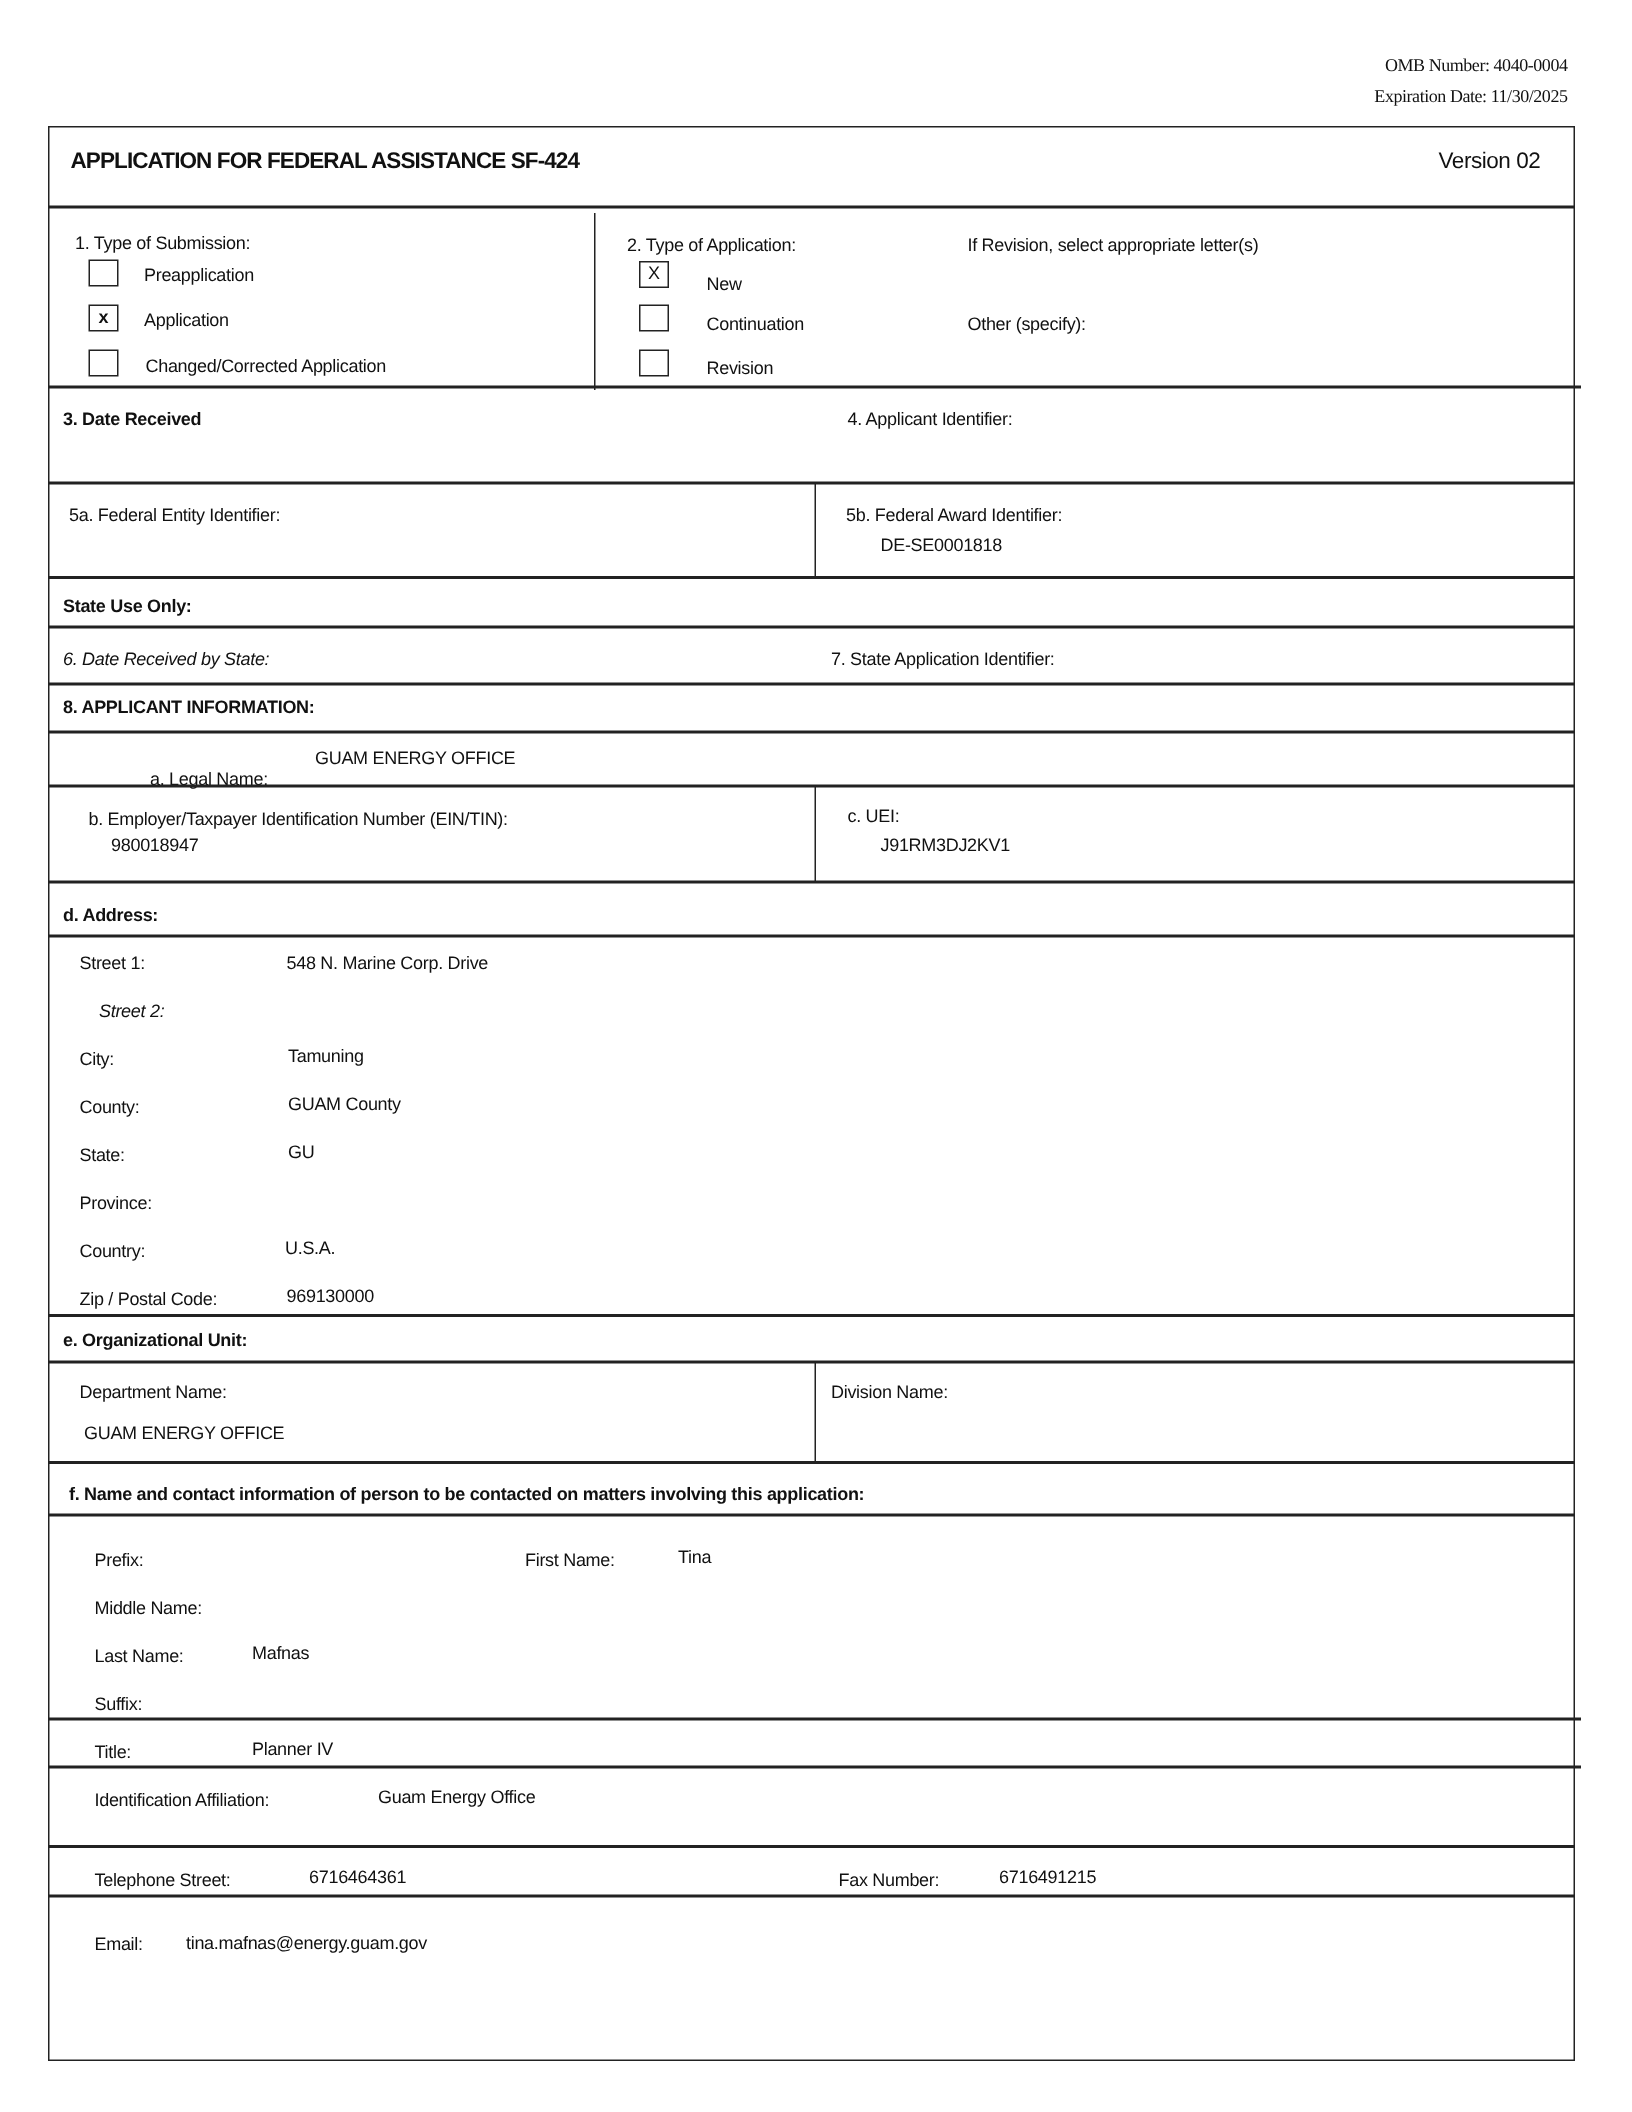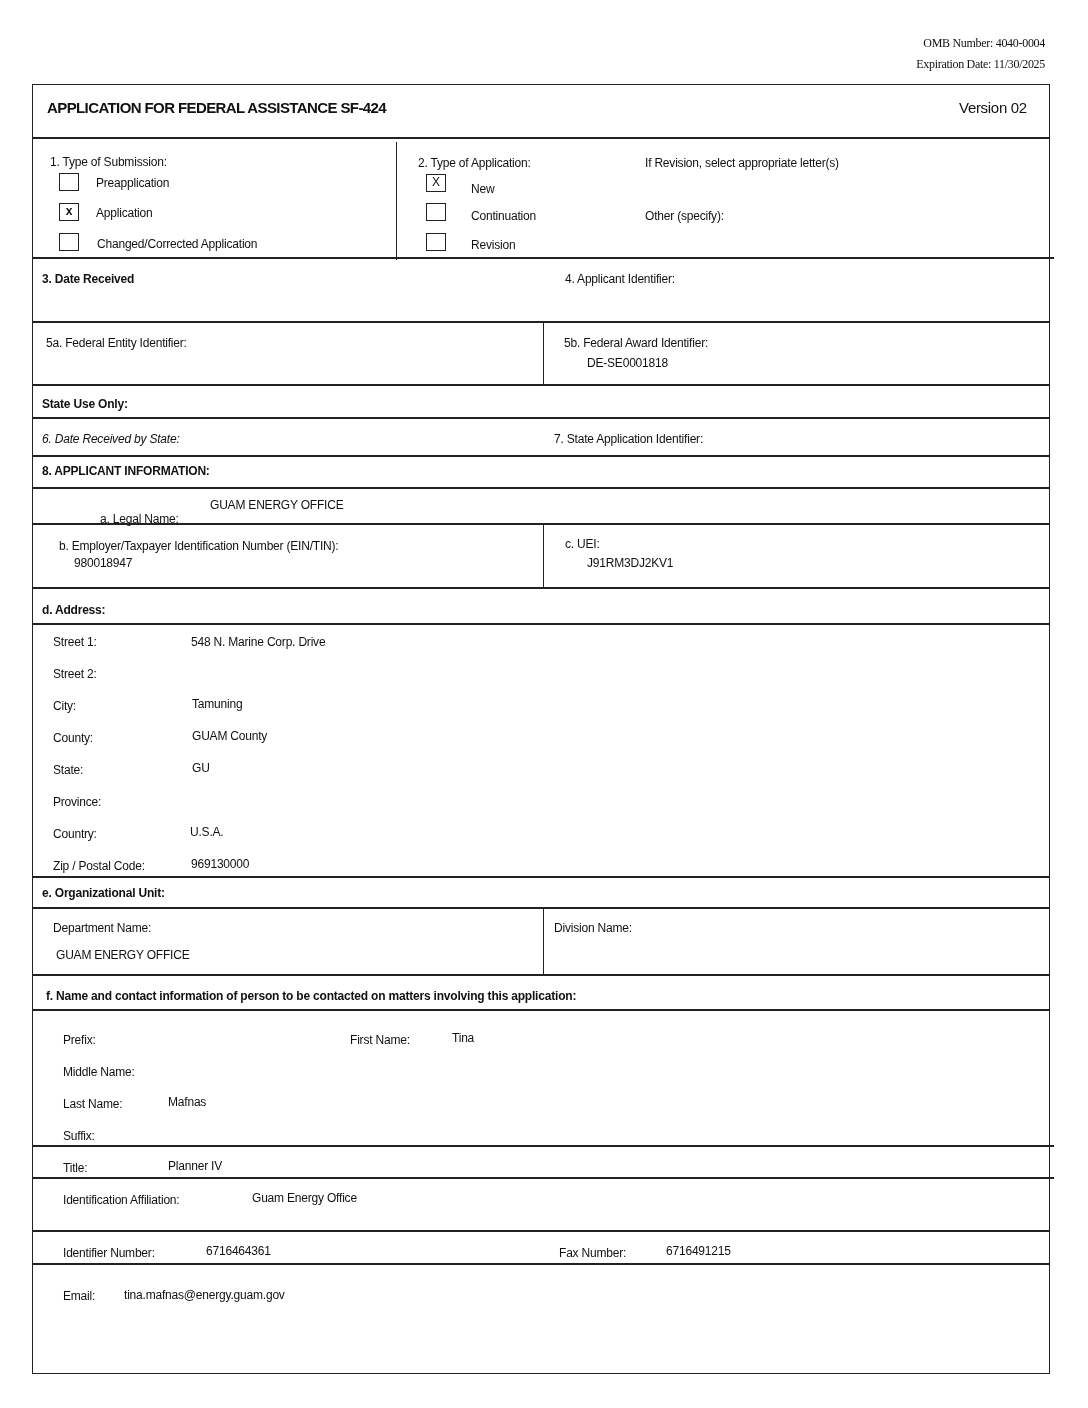--- a/index.html
+++ b/index.html
@@ -78,21 +78,21 @@
 <div class="t" style="left:74px;top:556px;">980018947</div>
 <div class="t" style="left:565px;top:537px;">c.  UEI:</div>
 <div class="t" style="left:587px;top:556px;">J91RM3DJ2KV1</div>
 <div class="hl" style="left:32px;width:1018px;top:587px;"></div>
 
 <div class="t b" style="left:42px;top:603px;">d. Address:</div>
 <div class="hl" style="left:32px;width:1018px;top:623px;"></div>
 
 <div class="t" style="left:53px;top:635px;">Street 1:</div>
 <div class="t" style="left:191px;top:635px;">548 N. Marine Corp. Drive</div>
-<div class="t" style="left:53px;top:667px;">Street 2:</div>
+<div class="t" style="left:66px;top:667px;font-style:italic;">Street 2:</div>
 <div class="t" style="left:191px;top:667px;"></div>
 <div class="t" style="left:53px;top:699px;">City:</div>
 <div class="t" style="left:192px;top:697px;">Tamuning</div>
 <div class="t" style="left:53px;top:731px;">County:</div>
 <div class="t" style="left:192px;top:729px;">GUAM County</div>
 <div class="t" style="left:53px;top:763px;">State:</div>
 <div class="t" style="left:192px;top:761px;">GU</div>
 <div class="t" style="left:53px;top:795px;">Province:</div>
 <div class="t" style="left:192px;top:795px;"></div>
 <div class="t" style="left:53px;top:827px;">Country:</div>
@@ -126,20 +126,20 @@
 <div class="hl" style="left:32px;width:1022px;top:1145px;"></div>
 
 <div class="t" style="left:63px;top:1161px;">Title:</div>
 <div class="t" style="left:168px;top:1159px;">Planner IV</div>
 <div class="hl" style="left:32px;width:1022px;top:1177px;"></div>
 
 <div class="t" style="left:63px;top:1193px;">Identification Affiliation:</div>
 <div class="t" style="left:252px;top:1191px;">Guam Energy Office</div>
 <div class="hl" style="left:32px;width:1018px;top:1230px;"></div>
 
-<div class="t" style="left:63px;top:1246px;">Identifier Number:</div>
+<div class="t" style="left:63px;top:1246px;">Telephone Street:</div>
 <div class="t" style="left:206px;top:1244px;">6716464361</div>
 <div class="t" style="left:559px;top:1246px;">Fax Number:</div>
 <div class="t" style="left:666px;top:1244px;">6716491215</div>
 <div class="hl" style="left:32px;width:1018px;top:1263px;"></div>
 
 <div class="t" style="left:63px;top:1289px;">Email:</div>
 <div class="t" style="left:124px;top:1288px;">tina.mafnas@energy.guam.gov</div>
 
 </body></html>

